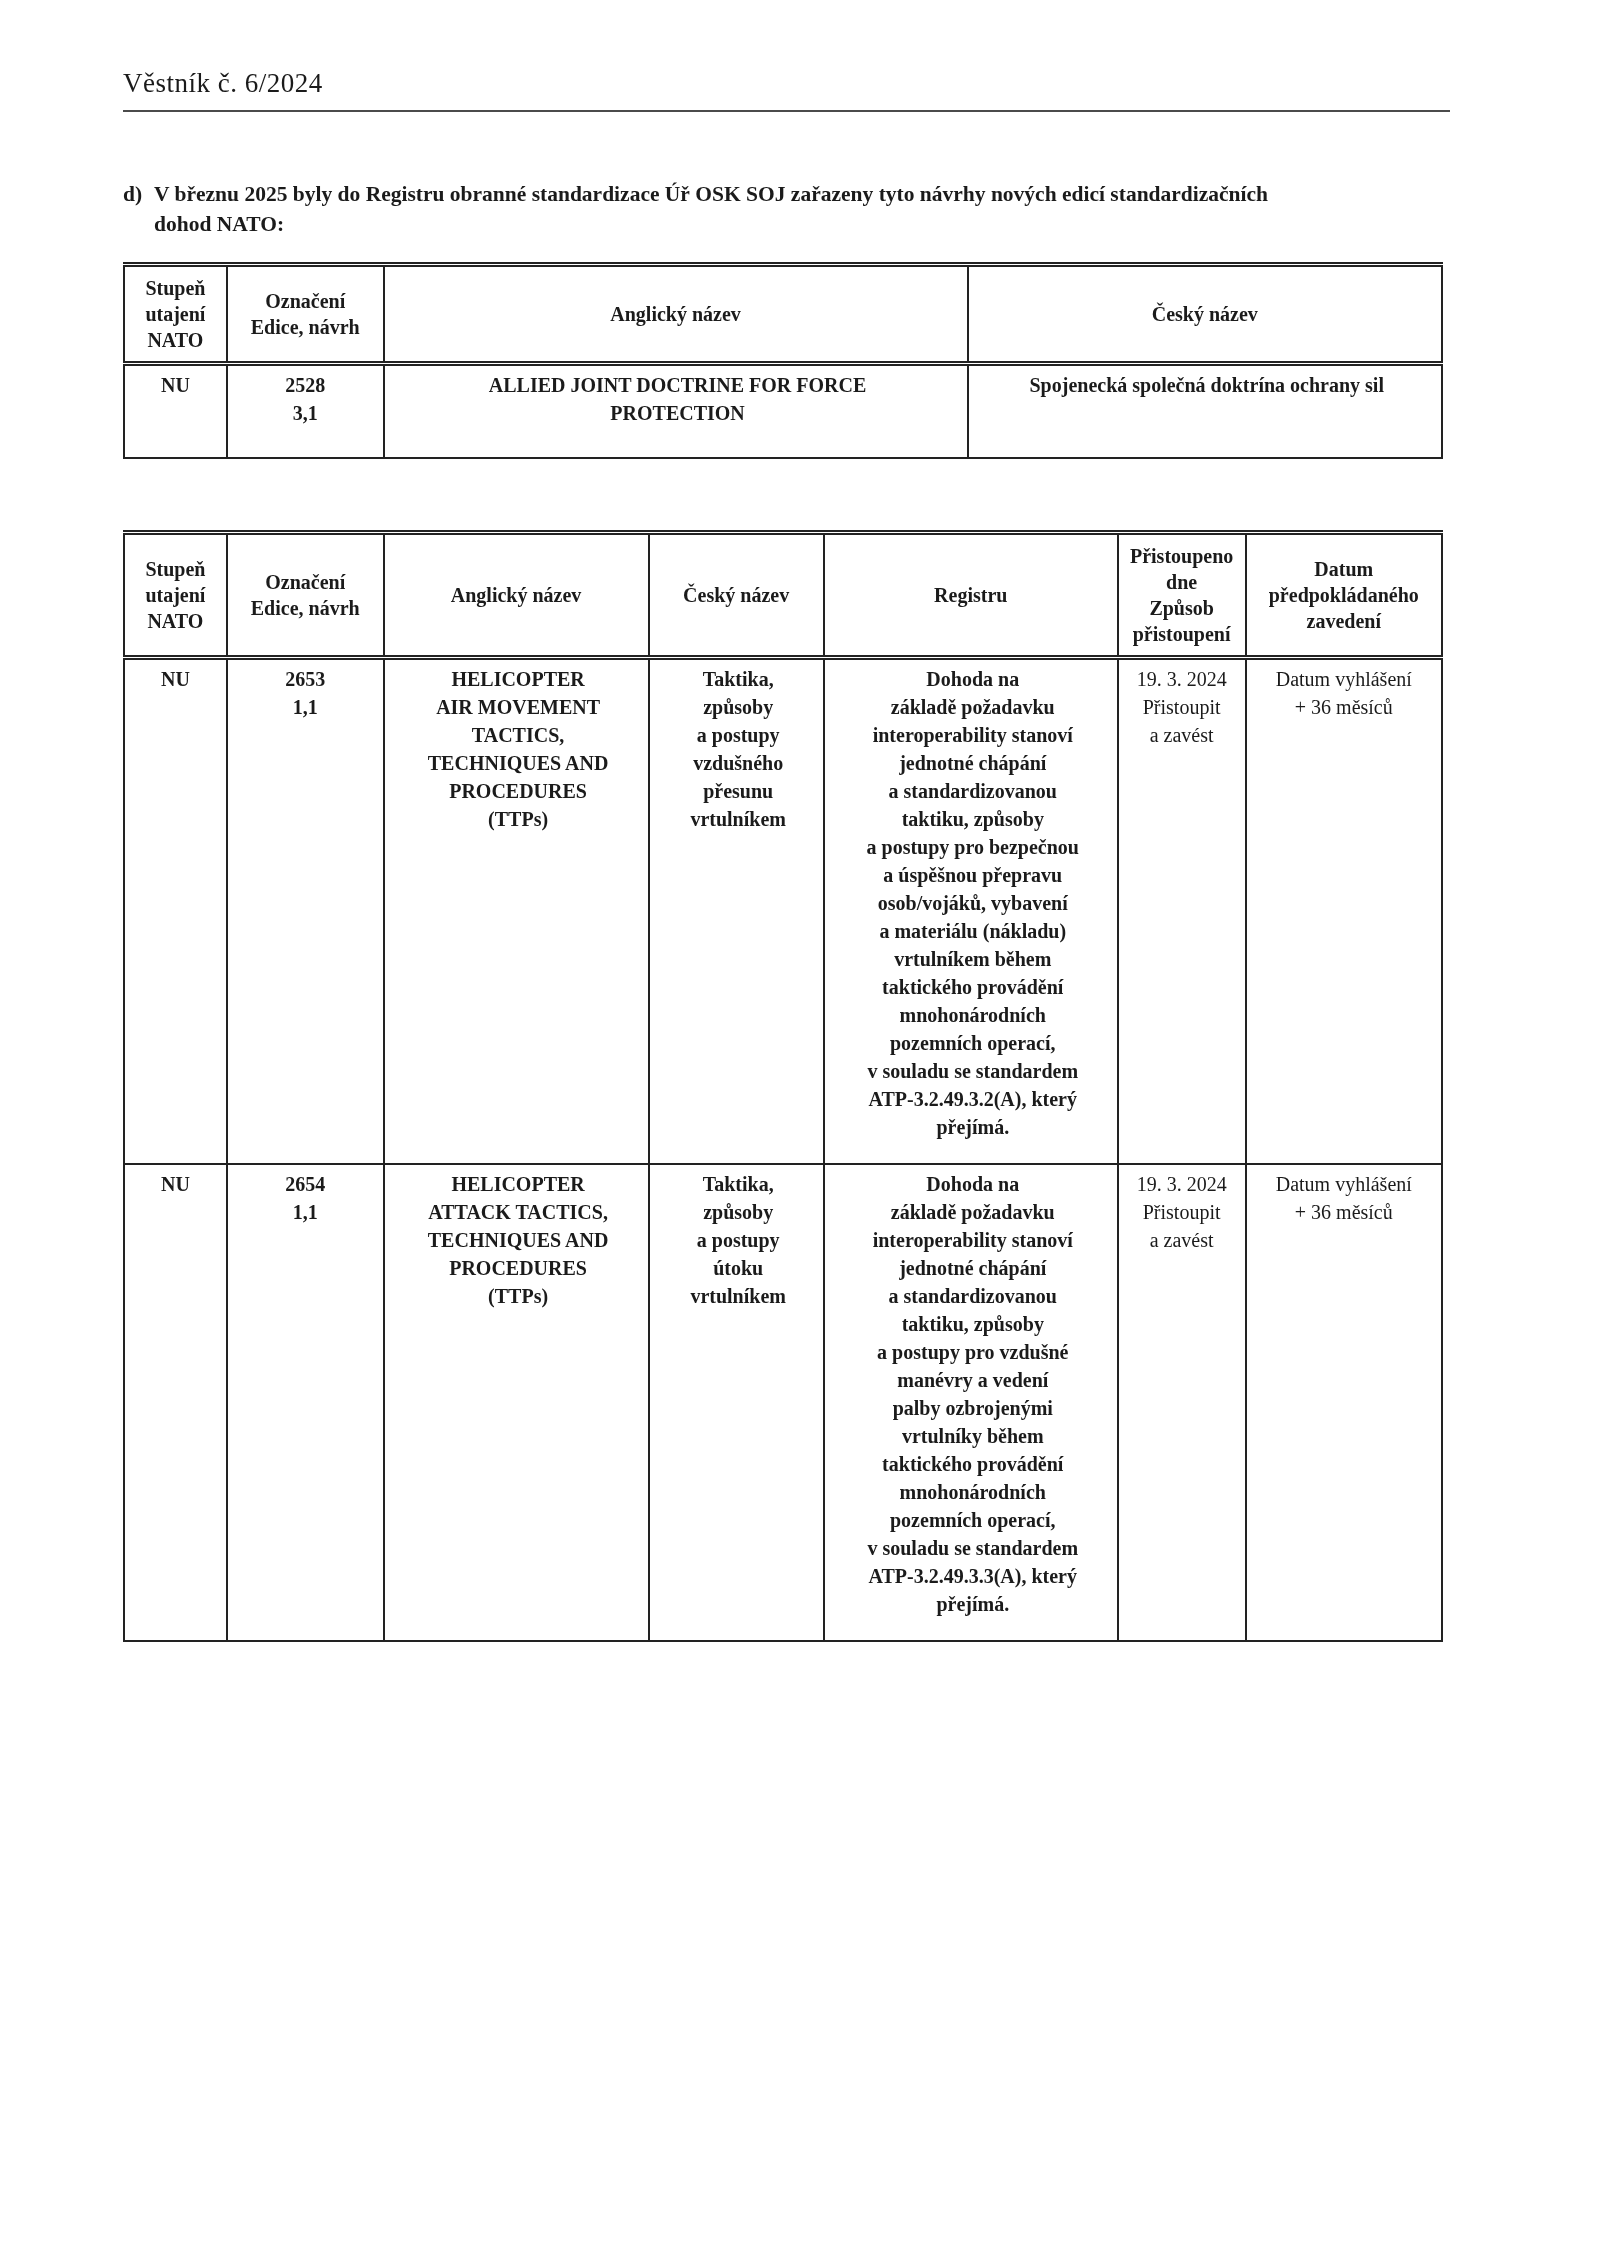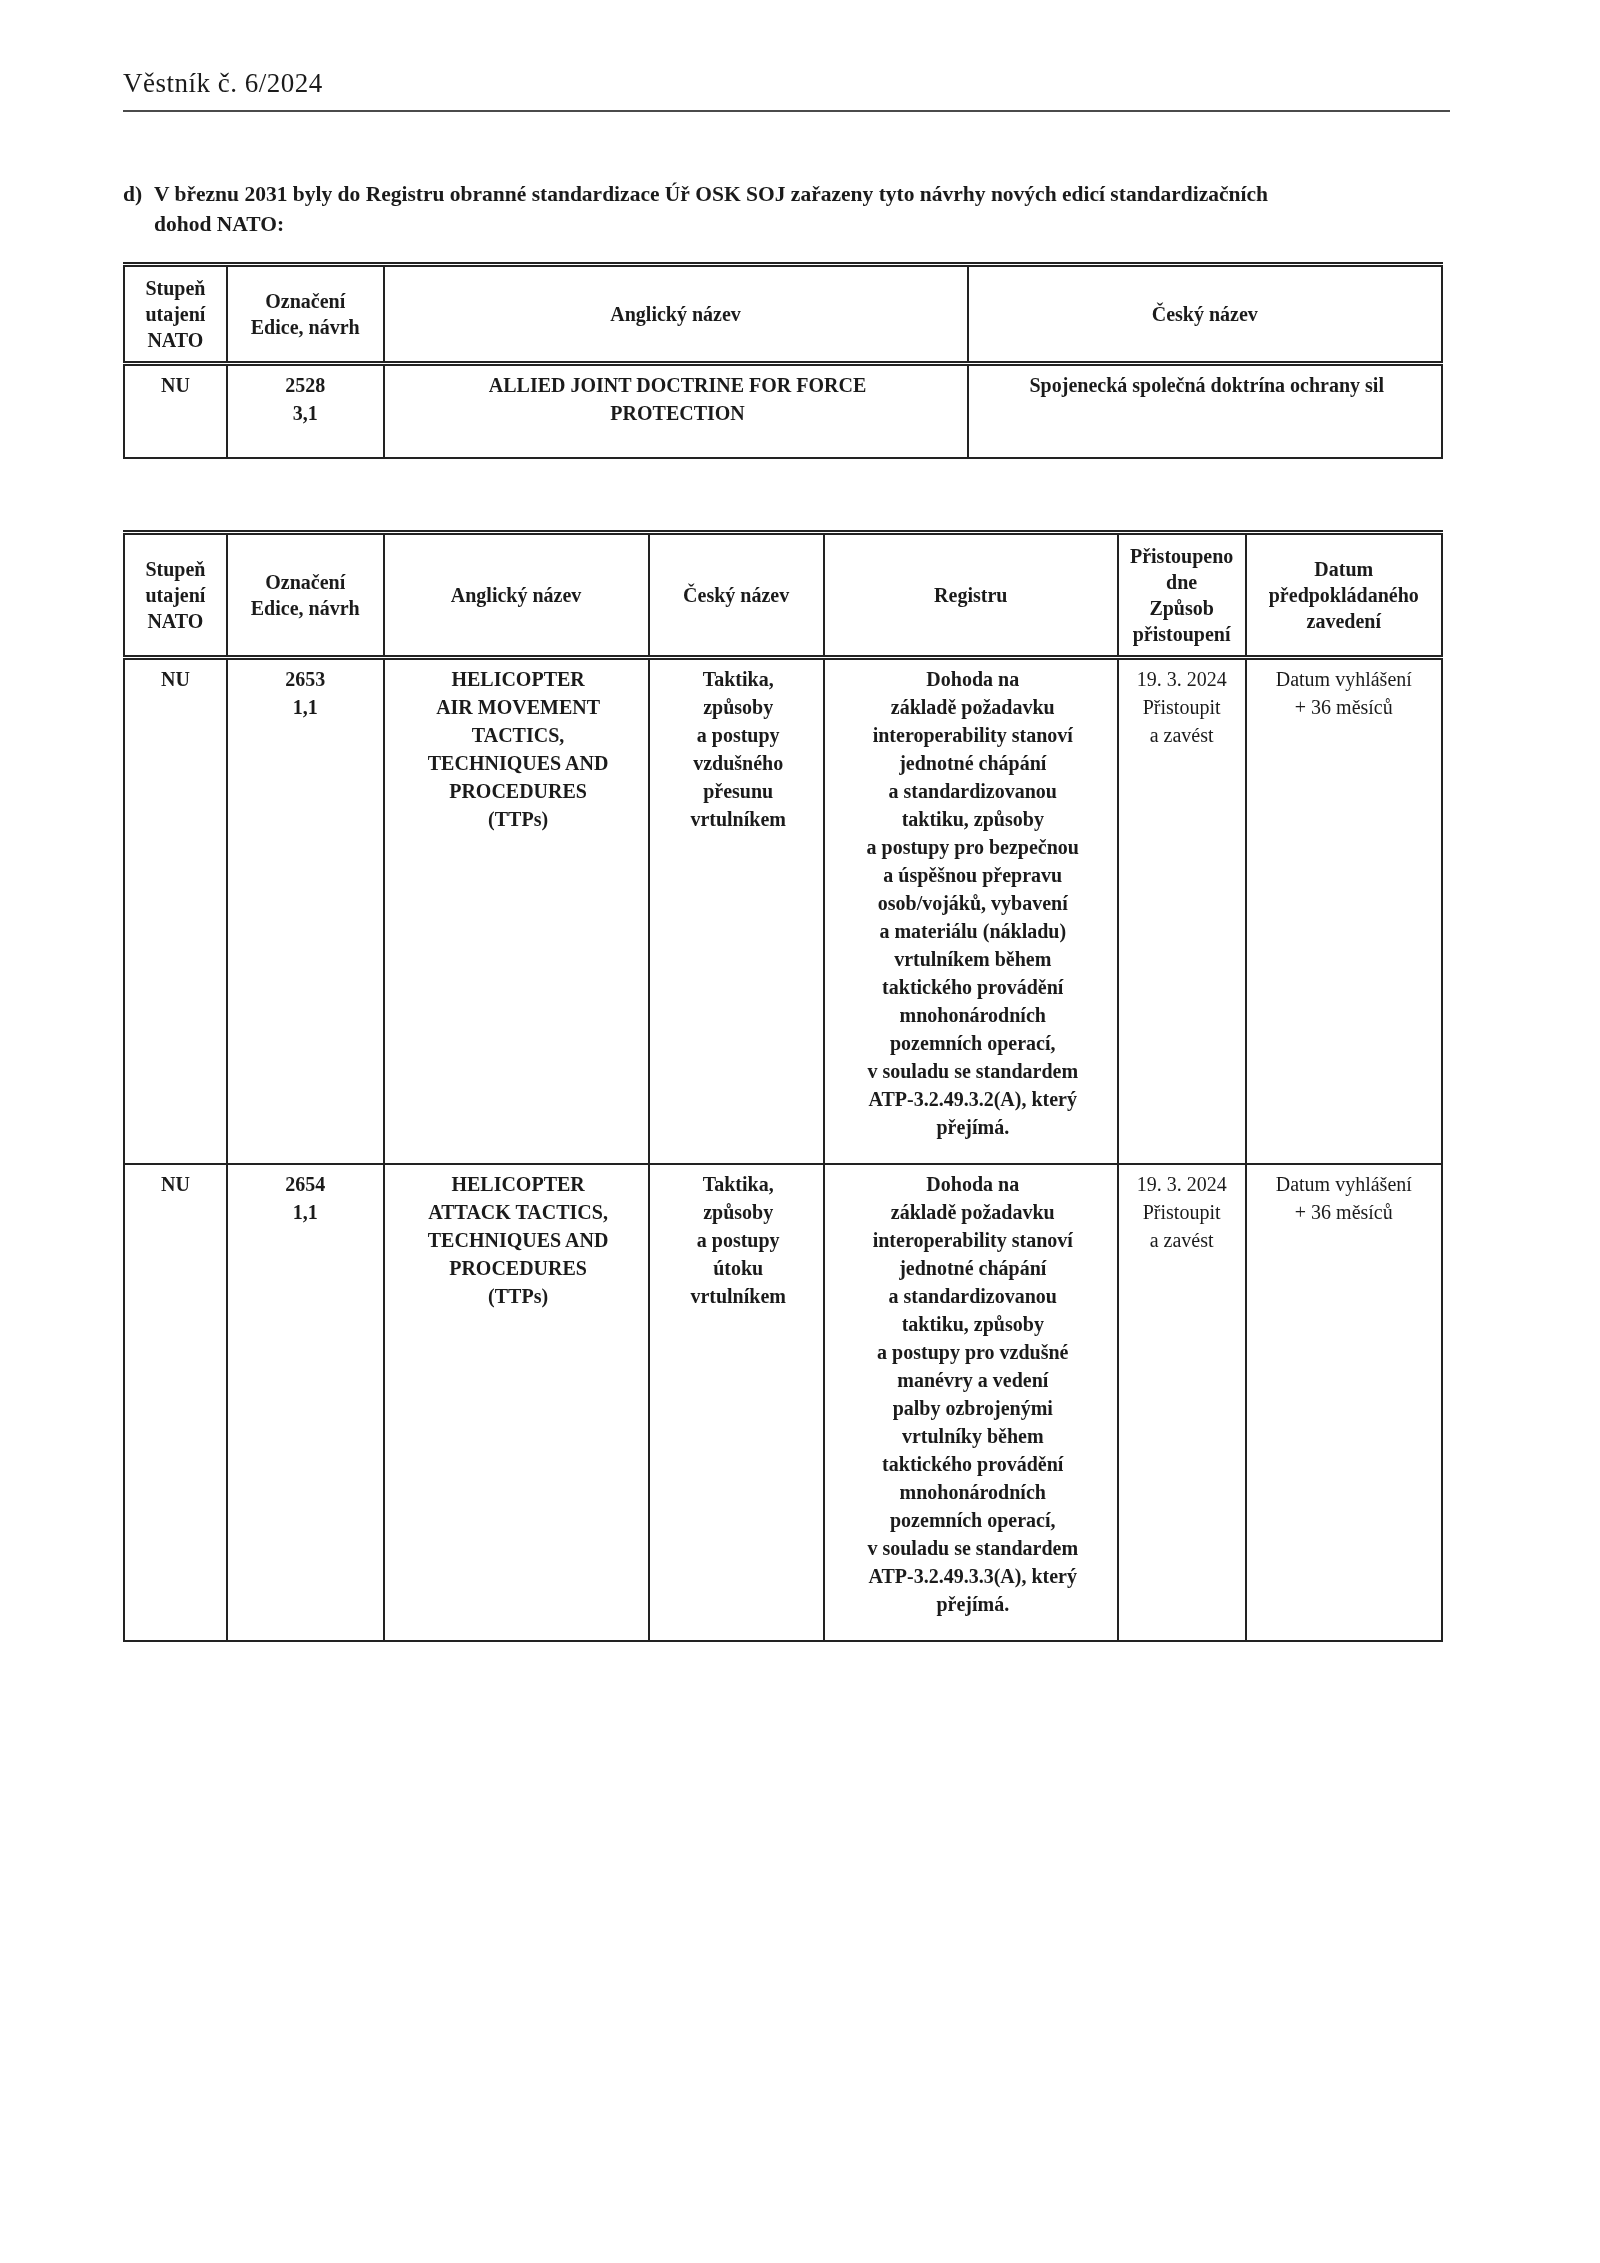--- a/index.html
+++ b/index.html
@@ -86,21 +86,21 @@
 </head>
 <body>
 
 <div class="page">
 
   <div class="head-title">Věstník č. 6/2024</div>
   <div class="head-rule"></div>
 
   <div class="para-d">
     <span class="d-label">d)</span>
-    <span class="d-text">V březnu 2031 byly do Registru obranné standardizace Úř OSK SOJ zařazeny tyto návrhy nových edicí standardizačních
+    <span class="d-text">V březnu 2025 byly do Registru obranné standardizace Úř OSK SOJ zařazeny tyto návrhy nových edicí standardizačních
 dohod NATO:</span>
   </div>
 
   <table class="t1">
     <colgroup>
       <col style="width:7.8%">
         <col style="width:11.9%">
         <col style="width:44.3%">
         <col style="width:36.0%">
     </colgroup>

